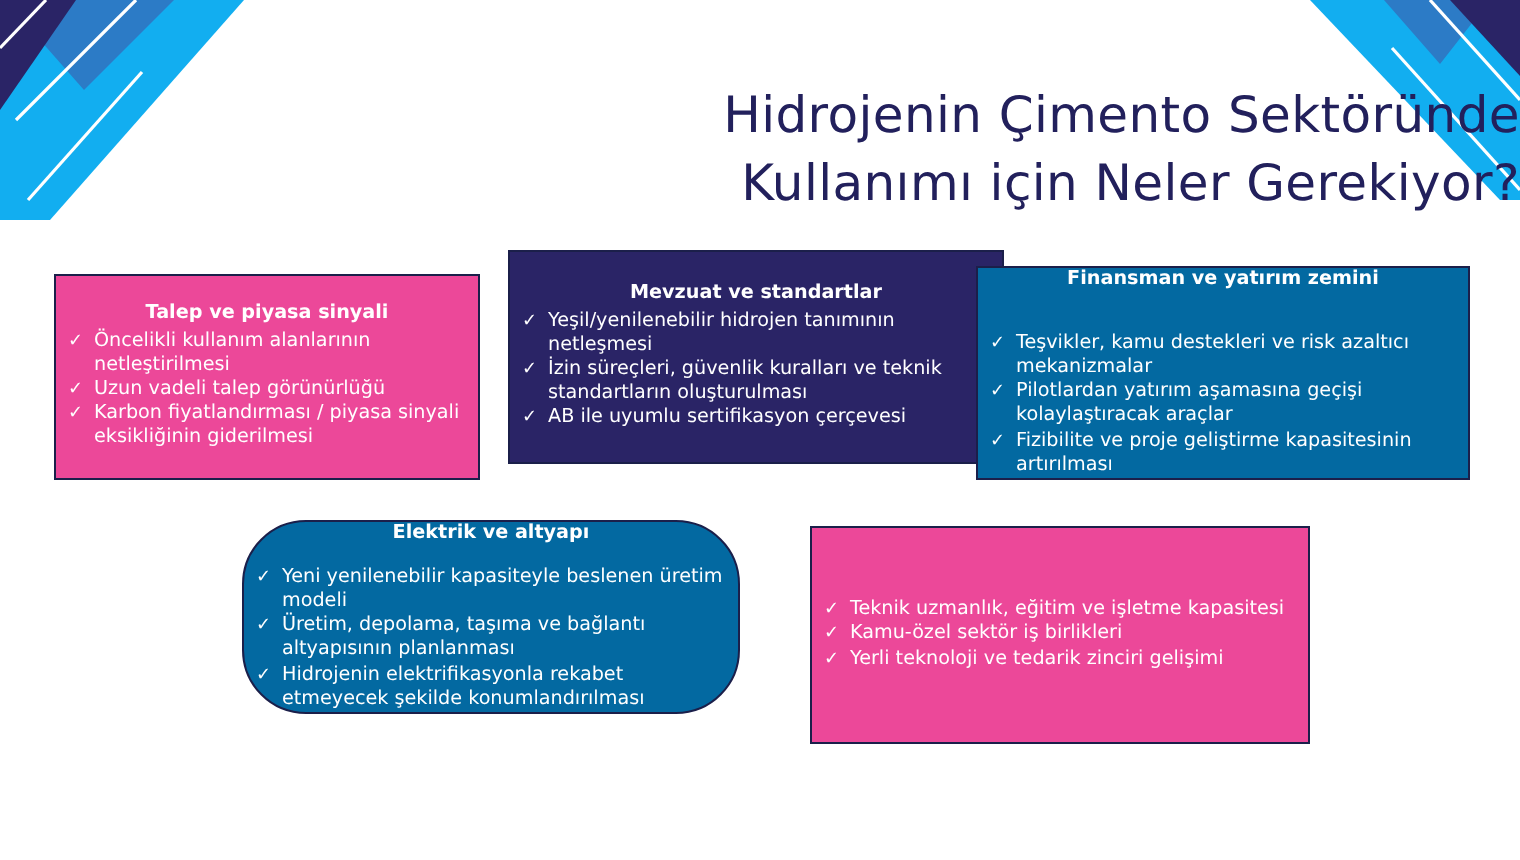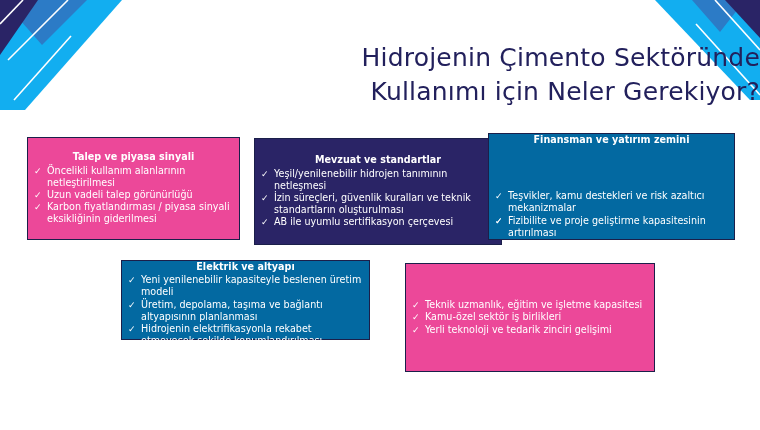--- a/index.html
+++ b/index.html
@@ -62,39 +62,39 @@
 
 <div class="box b-mid" style="left:27px; top:137px; width:213px; height:103px;">
   <div class="head">Talep ve piyasa sinyali</div>
   <ul>
     <li><span class="chk">✓</span><span>Öncelikli kullanım alanlarının netleştirilmesi</span></li>
     <li><span class="chk">✓</span><span>Uzun vadeli talep görünürlüğü</span></li>
     <li><span class="chk">✓</span><span>Karbon fiyatlandırması / piyasa sinyali eksikliğinin giderilmesi</span></li>
   </ul>
 </div>
 
-<div class="box b-navy" style="left:254px; top:138px; width:248px; height:107px;">
+<div class="box b-navy" style="left:254px; top:125px; width:248px; height:107px;">
   <div class="head">Mevzuat ve standartlar</div>
   <ul>
     <li><span class="chk">✓</span><span>Yeşil/yenilenebilir hidrojen tanımının netleşmesi</span></li>
     <li><span class="chk">✓</span><span>İzin süreçleri, güvenlik kuralları ve teknik standartların oluşturulması</span></li>
     <li><span class="chk">✓</span><span>AB ile uyumlu sertifikasyon çerçevesi</span></li>
   </ul>
 </div>
 
 <div class="box b-cyan" style="left:488px; top:133px; width:247px; height:107px;">
   <div class="head">Finansman ve yatırım zemini</div>
   <ul>
     <li><span class="chk">✓</span><span>Teşvikler, kamu destekleri ve risk azaltıcı mekanizmalar</span></li>
-    <li><span class="chk">✓</span></li>
+    <li><span class="chk">✓</span><span>Pilotlardan yatırım aşamasına geçişi kolaylaştıracak araçlar</span></li>
     <li><span class="chk">✓</span><span>Fizibilite ve proje geliştirme kapasitesinin artırılması</span></li>
   </ul>
 </div>
 
-<div class="box b-cyan" style="left:121px; top:260px; width:249px; height:80px;">
+<div class="box b-cyan" style="left:121px; top:260px; width:249px; height:97px;border-radius:32px;">
   <div class="head">Elektrik ve altyapı</div>
   <ul>
     <li><span class="chk">✓</span><span>Yeni yenilenebilir kapasiteyle beslenen üretim modeli</span></li>
     <li><span class="chk">✓</span><span>Üretim, depolama, taşıma ve bağlantı altyapısının planlanması</span></li>
     <li><span class="chk">✓</span><span>Hidrojenin elektrifikasyonla rekabet etmeyecek şekilde konumlandırılması</span></li>
   </ul>
 </div>
 
 <div class="box b-mid" style="left:405px; top:263px; width:250px; height:109px;">
   <ul>

